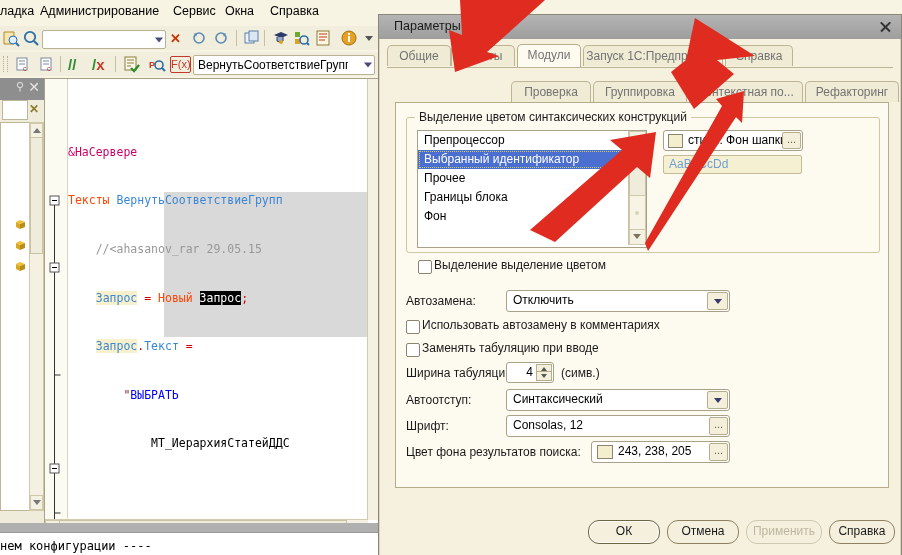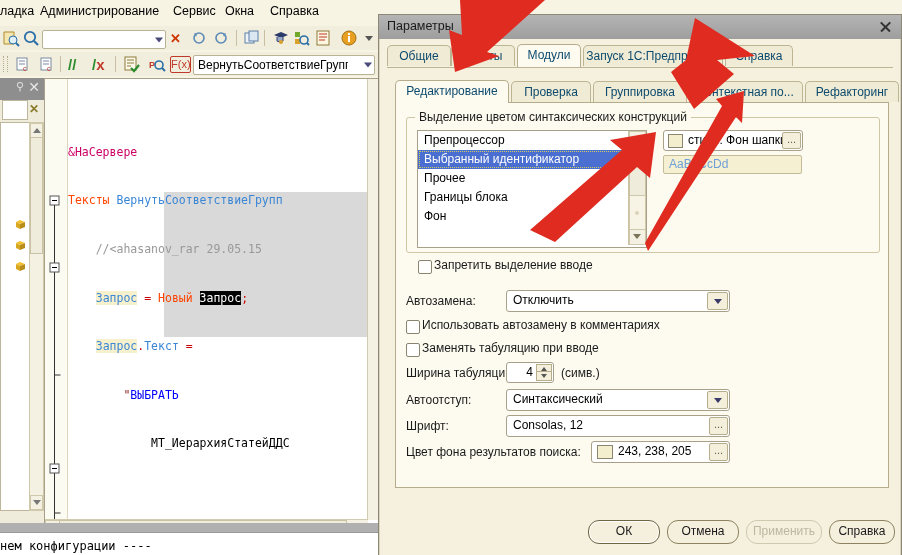--- a/index.html
+++ b/index.html
@@ -50,28 +50,28 @@
 
   .statusbar{position:absolute;left:0;bottom:0;width:902px;height:22px;background:#fff;border-top:1px solid #999;}
   .statusgray{position:absolute;left:0;bottom:22px;width:380px;height:10px;background:#b0b0b0;}
   .statustxt{position:absolute;left:0;bottom:2px;font-family:"DejaVu Sans Mono","Liberation Mono",monospace;font-size:12px;color:#000;}
 
   
   #dlg{position:absolute;left:378px;top:14px;width:522px;height:541px;
        background:#f5f1de;border:1px solid #8d8778;box-shadow:0 0 0 1px #d9d4bd inset;}
   .dtitle{position:absolute;left:0;top:0;width:100%;height:24px;background:#a8a8a8;
           background:linear-gradient(#b4b4b4,#9e9e9e);}
-  .dtitle .txt{position:absolute;left:8px;top:4px;font-size:12.5px;color:#1a1a1a;}
+  .dtitle .txt{position:absolute;left:15px;top:4px;font-size:12.5px;color:#1a1a1a;}
   .dclose{position:absolute;right:8px;top:4px;width:16px;height:16px;cursor:pointer;}
   .dclose:before,.dclose:after{content:"";position:absolute;left:2px;top:7px;width:13px;height:1.6px;background:#333;}
   .dclose:before{transform:rotate(45deg);} .dclose:after{transform:rotate(-45deg);}
 
   .tabrow{position:absolute;left:8px;}
   .tab{position:absolute;height:20px;border:1px solid #bdb493;border-bottom:none;
-       border-radius:5px 5px 0 0;background:#f0ebd5;color:#0c4a6e;font-size:12px;
+       border-radius:5px 5px 0 0;background:#f0ebd5;color:#737373;font-size:12px;
        text-align:center;line-height:20px;cursor:pointer;white-space:nowrap;}
   .tab.active{background:#fdfbf0;border-color:#b5ac8b;z-index:3;height:22px;line-height:21px;}
   .tabline{position:absolute;height:1px;background:#bdb493;}
 
   .panel{position:absolute;background:#fdfbf0;border:1px solid #b5ac8b;}
 
   .grp{position:absolute;border:1px solid #cfc6a4;border-radius:3px;}
   .grplbl{position:absolute;top:-8px;left:8px;background:#fdfbf0;padding:0 4px;font-size:12px;color:#1a1a1a;white-space:nowrap;}
 
   .lstbox{position:absolute;background:#fff;border:1px solid #a9a089;overflow:hidden;}
@@ -311,21 +311,20 @@
   <div class="tabrow" style="top:30px;left:8px;width:506px;height:22px">
     <div class="tab" style="left:0;width:62px">Общие</div>
     <div class="tab" style="left:64px;width:62px">Тексты</div>
     <div class="tab active" style="left:130px;width:62px;top:-1px">Модули</div>
     <div class="tab" style="left:196px;width:138px">Запуск 1С:Предприятия</div>
     <div class="tab" style="left:338px;width:66px">Справка</div>
   </div>
   <div class="tabline" style="left:8px;top:52px;width:506px"></div>
 
   <div class="tabrow" style="top:66px;left:16px;width:492px;height:22px">
-    <div class="tab active" style="left:0;width:112px;top:-1px">Редактирование</div>
     <div class="tab" style="left:116px;width:78px">Проверка</div>
     <div class="tab" style="left:198px;width:92px">Группировка</div>
     <div class="tab" style="left:294px;width:112px">Контекстная по...</div>
     <div class="tab" style="left:410px;width:92px">Рефакторинг</div>
   </div>
 
   <div class="panel" style="left:16px;top:87px;width:492px;height:384px">
 
     <div class="grp" style="left:10px;top:14px;width:472px;height:134px">
       <span class="grplbl">Выделение цветом синтаксических конструкций</span>
@@ -354,21 +353,21 @@
       <div class="fld" style="left:256px;top:12px;width:138px;height:19px">
         <span class="swatch" style="left:4px;top:3px;width:13px;height:12px"></span>
         <span class="v" style="left:24px;top:2px">стиль: Фон шапки</span>
         <span class="btn3dot">...</span>
       </div>
 
       <div class="sample" style="left:256px;top:37px;width:132px;height:17px">AaBbCcDd</div>
     </div>
 
     <div class="chk" style="left:22px;top:157px"></div>
-    <div class="lbl" style="left:38px;top:155px">Запретить выделение вводе</div>
+    <div class="lbl" style="left:38px;top:155px">Выделение выделение цветом</div>
 
     <div class="lbl" style="left:10px;top:191px">Автозамена:</div>
     <div class="fld" style="left:110px;top:187px;width:222px;height:20px">
       <span class="v">Отключить</span>
       <span class="ddbtn"></span>
     </div>
 
     <div class="chk" style="left:10px;top:217px"></div>
     <div class="lbl" style="left:26px;top:215px">Использовать автозамену в комментариях</div>
 

